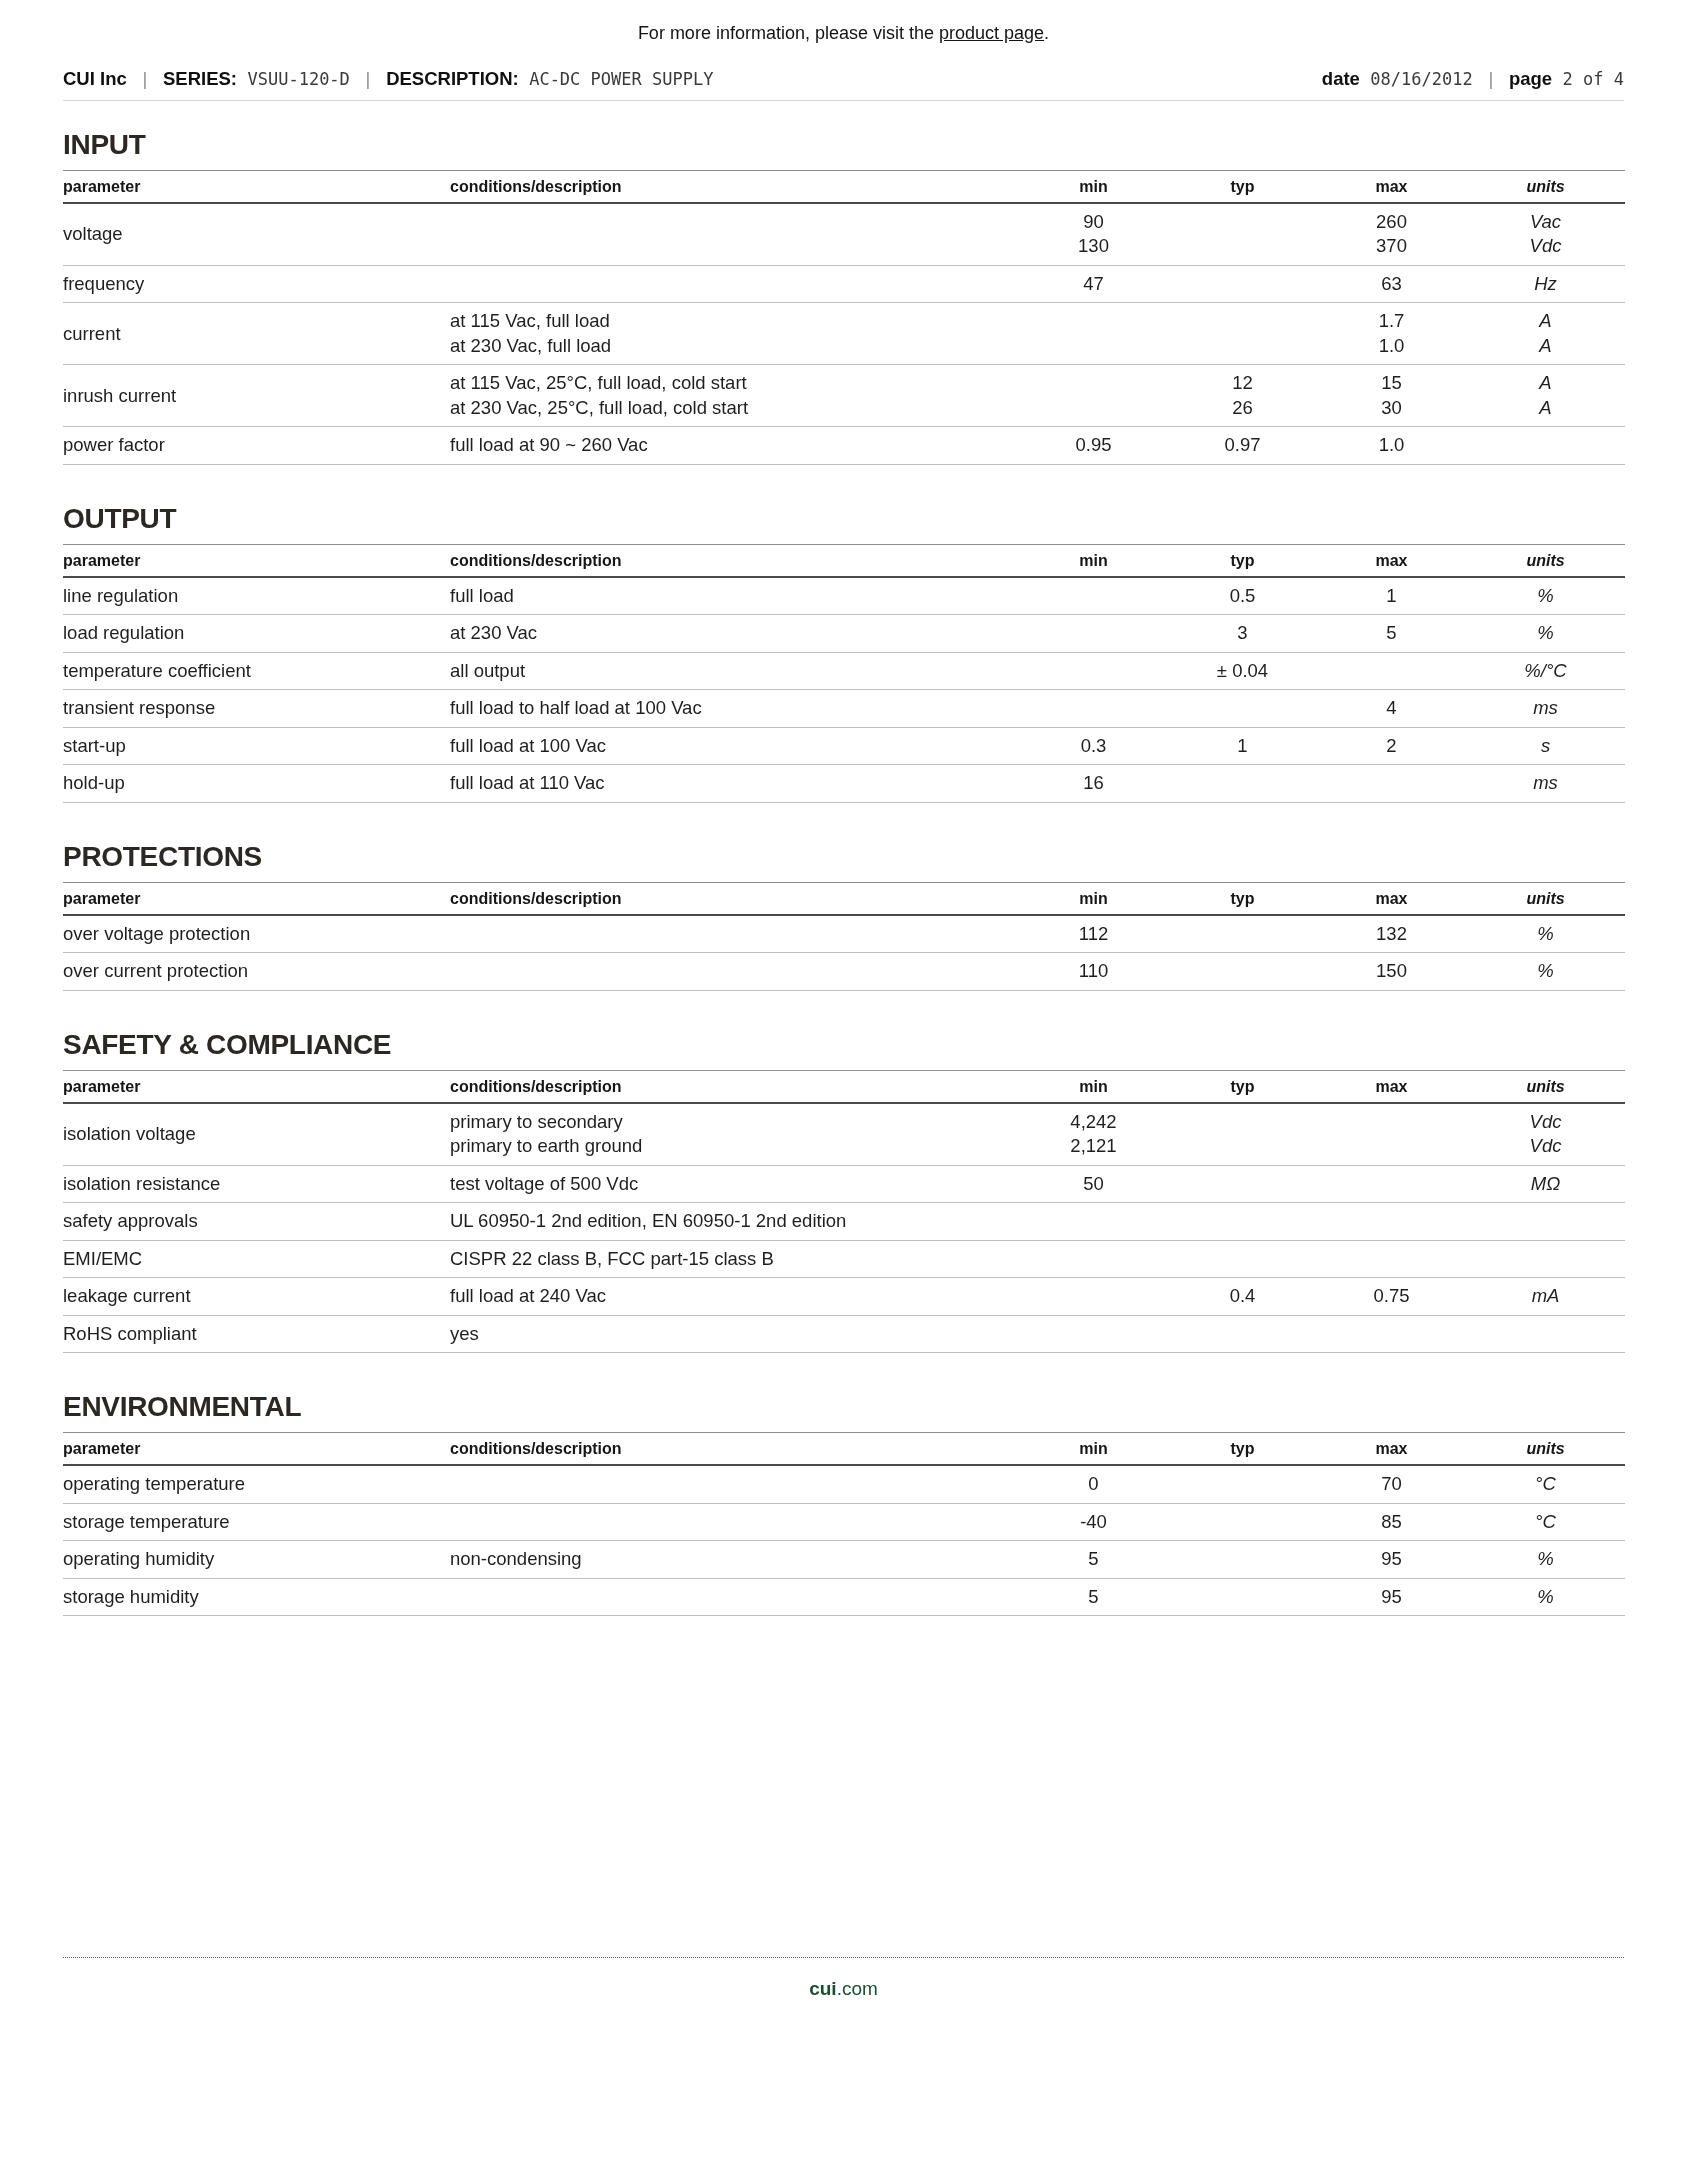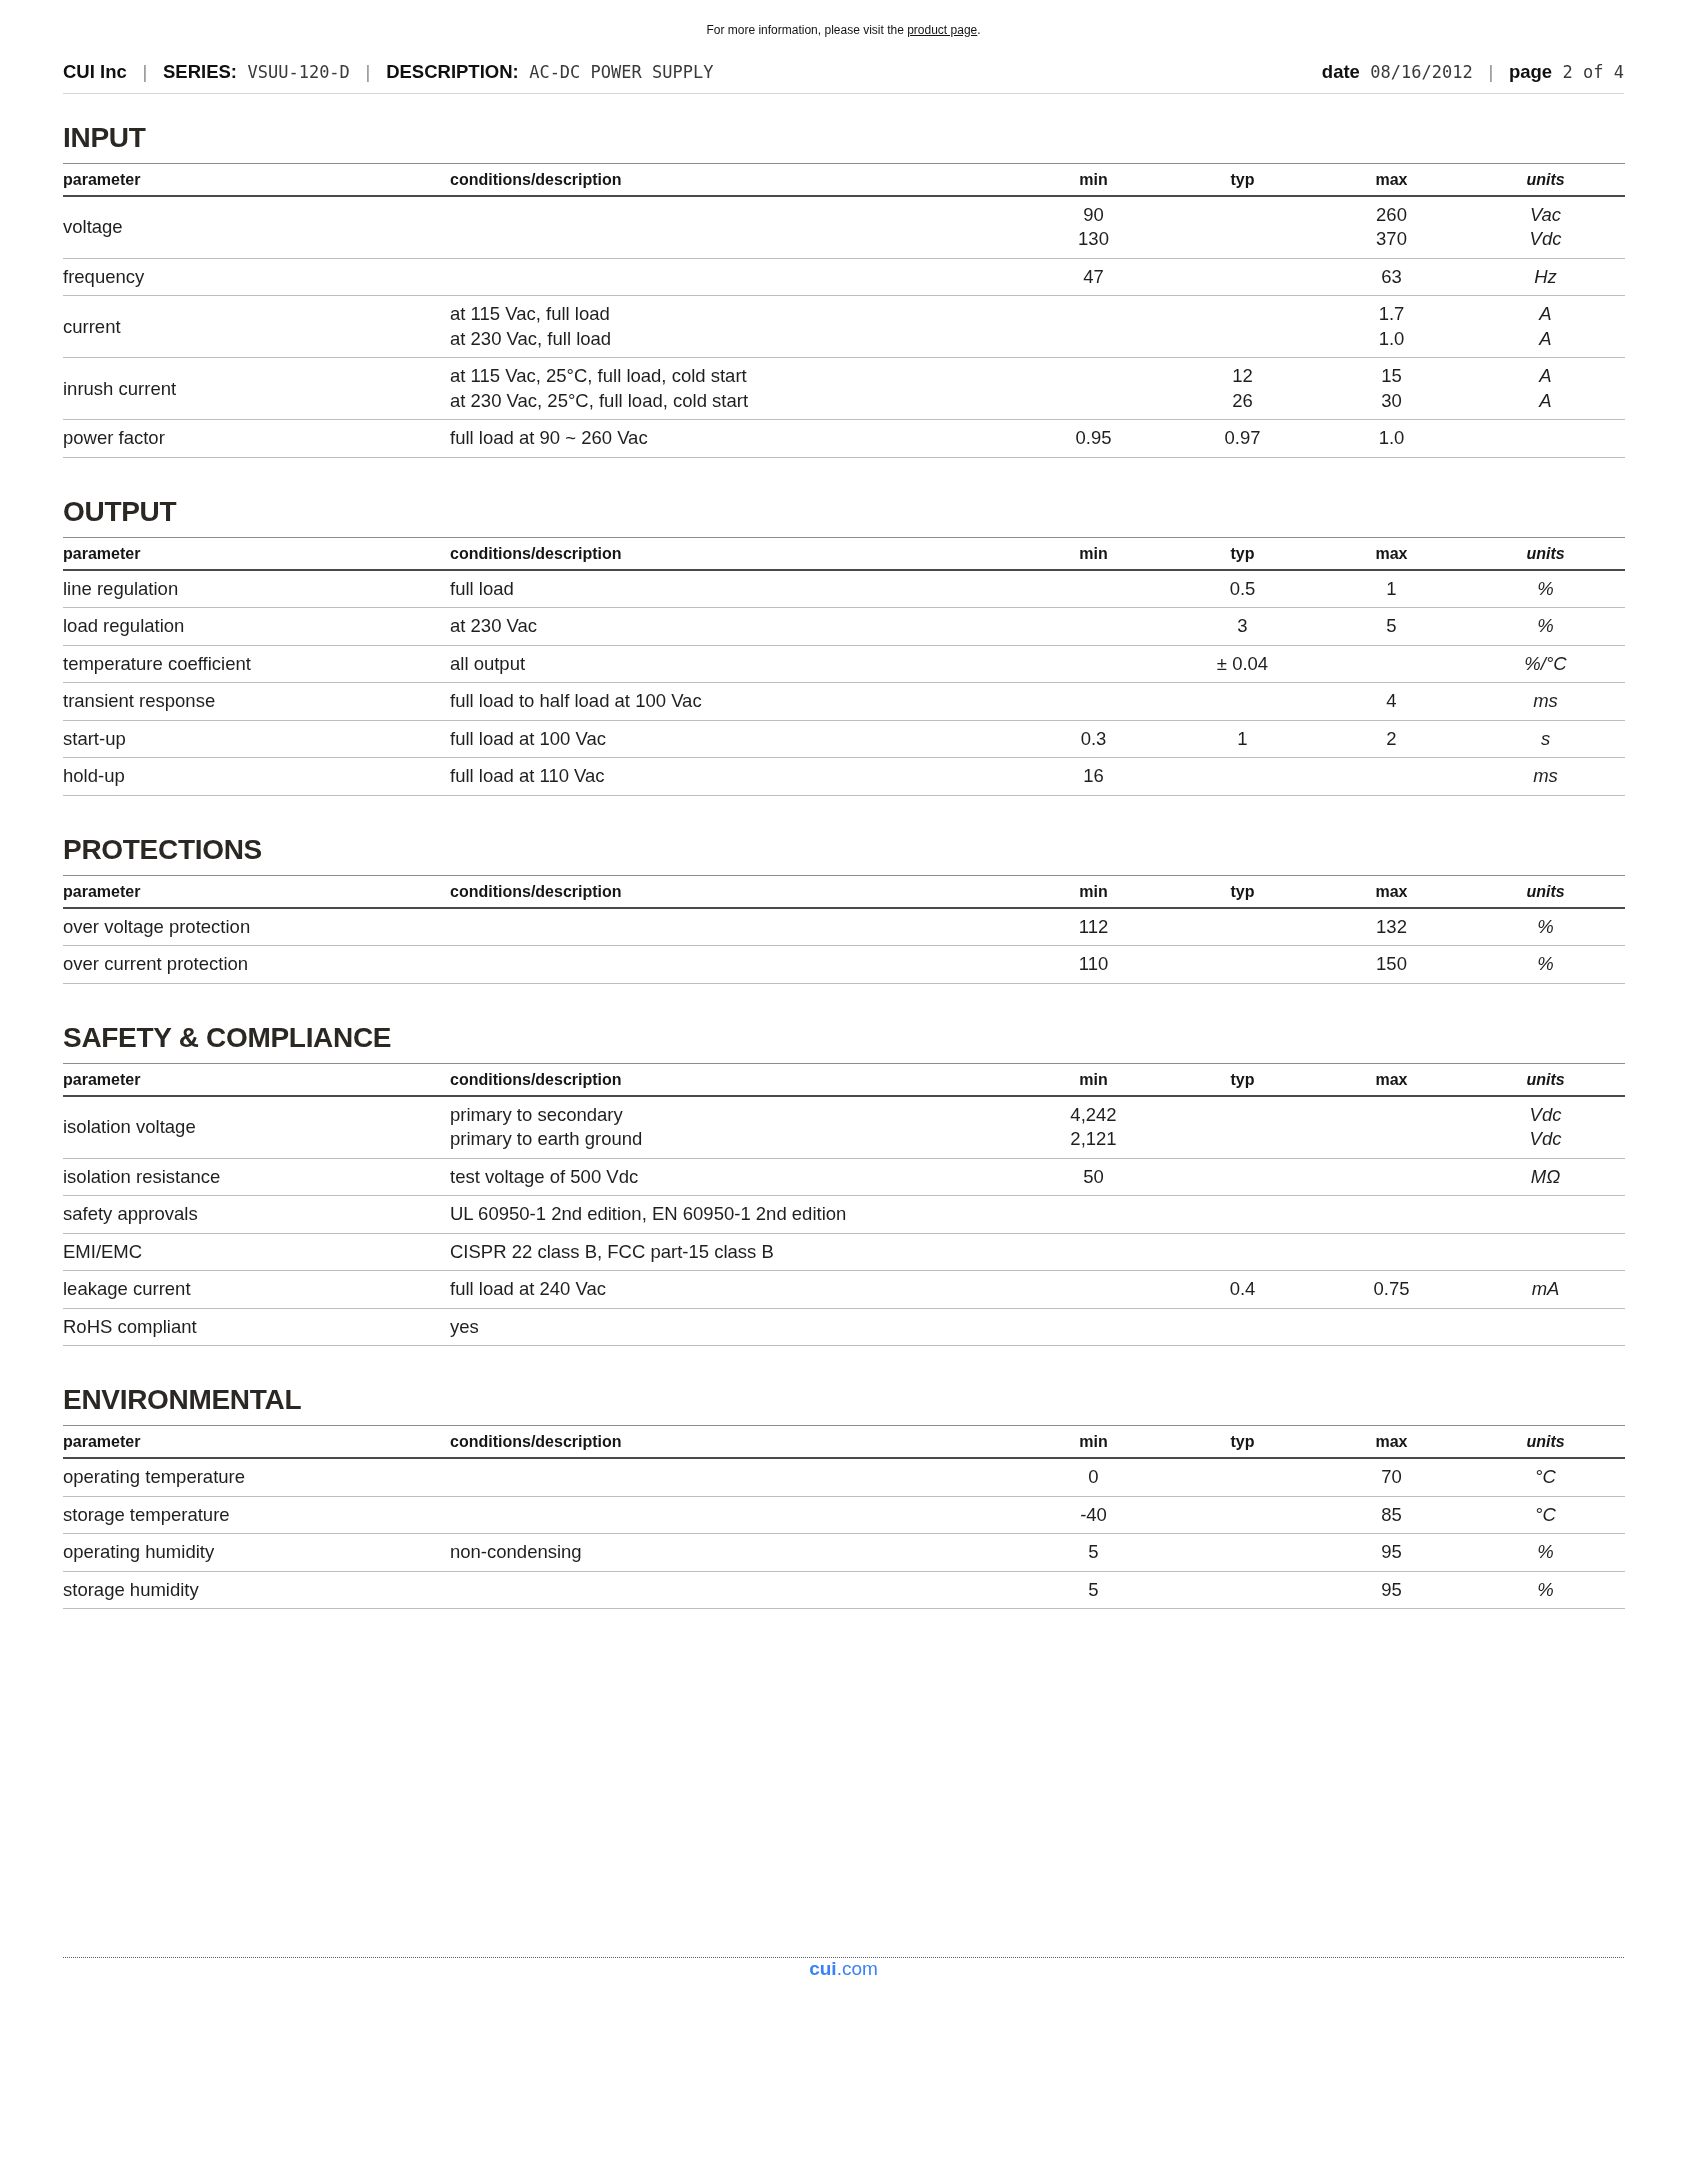--- a/index.html
+++ b/index.html
@@ -9,21 +9,21 @@
   .page {
     width: 1687px;
     height: 2183px;
     position: relative;
     background: #ffffff;
     margin: 0 auto;
     overflow: hidden;
   }
   .content { padding: 22.5px 63px 0 63px; }
 
-  .info-line { text-align: center; font-size: 12px; color: #141414; }
+  .info-line { text-align: center; font-size: 18px; color: #141414; }
   .product-link { color: #141414; text-decoration: underline; cursor: pointer; }
 
   .meta-bar {
     display: flex; justify-content: space-between; align-items: baseline;
     margin-top: 24px; padding-bottom: 10.6px;
     border-bottom: 1.3px solid #d8d8d8;
     font-size: 18.5px; white-space: nowrap;
   }
   .meta-strong { font-weight: bold; color: #101010; }
   .meta-value { font-family: "DejaVu Sans Mono", monospace; font-size: 17px; color: #3a3a3a; margin-left: 5.3px; }
@@ -48,21 +48,21 @@
     vertical-align: middle;
     border-bottom: 1.3px solid #bdbdbd;
   }
   .col-parameter { width: 387px; text-align: left; }
   .col-conditions { width: 569px; text-align: left; }
   .col-min, .col-typ, .col-max { width: 149px; text-align: center; }
   .col-units { width: 159px; text-align: center; font-style: italic; }
 
   .footer { position: absolute; left: 63px; right: 63px; top: 1957px; }
   .footer-rule { border-top: 1.3px dotted #5f5f5f; height: 0; }
-  .footer-text { text-align: center; font-size: 19px; margin-top: 0; color: #3b82f6; }
+  .footer-text { text-align: center; font-size: 19px; margin-top: 20px; color: #14532d; }
   .footer-text .b { font-weight: bold; }
 </style>
 </head>
 <body>
 
 <div class="page">
   <div class="content">
 
     <div class="info-line">
       <span>For more information, please visit the </span><a href="#" class="product-link">product page</a><span>.</span>

